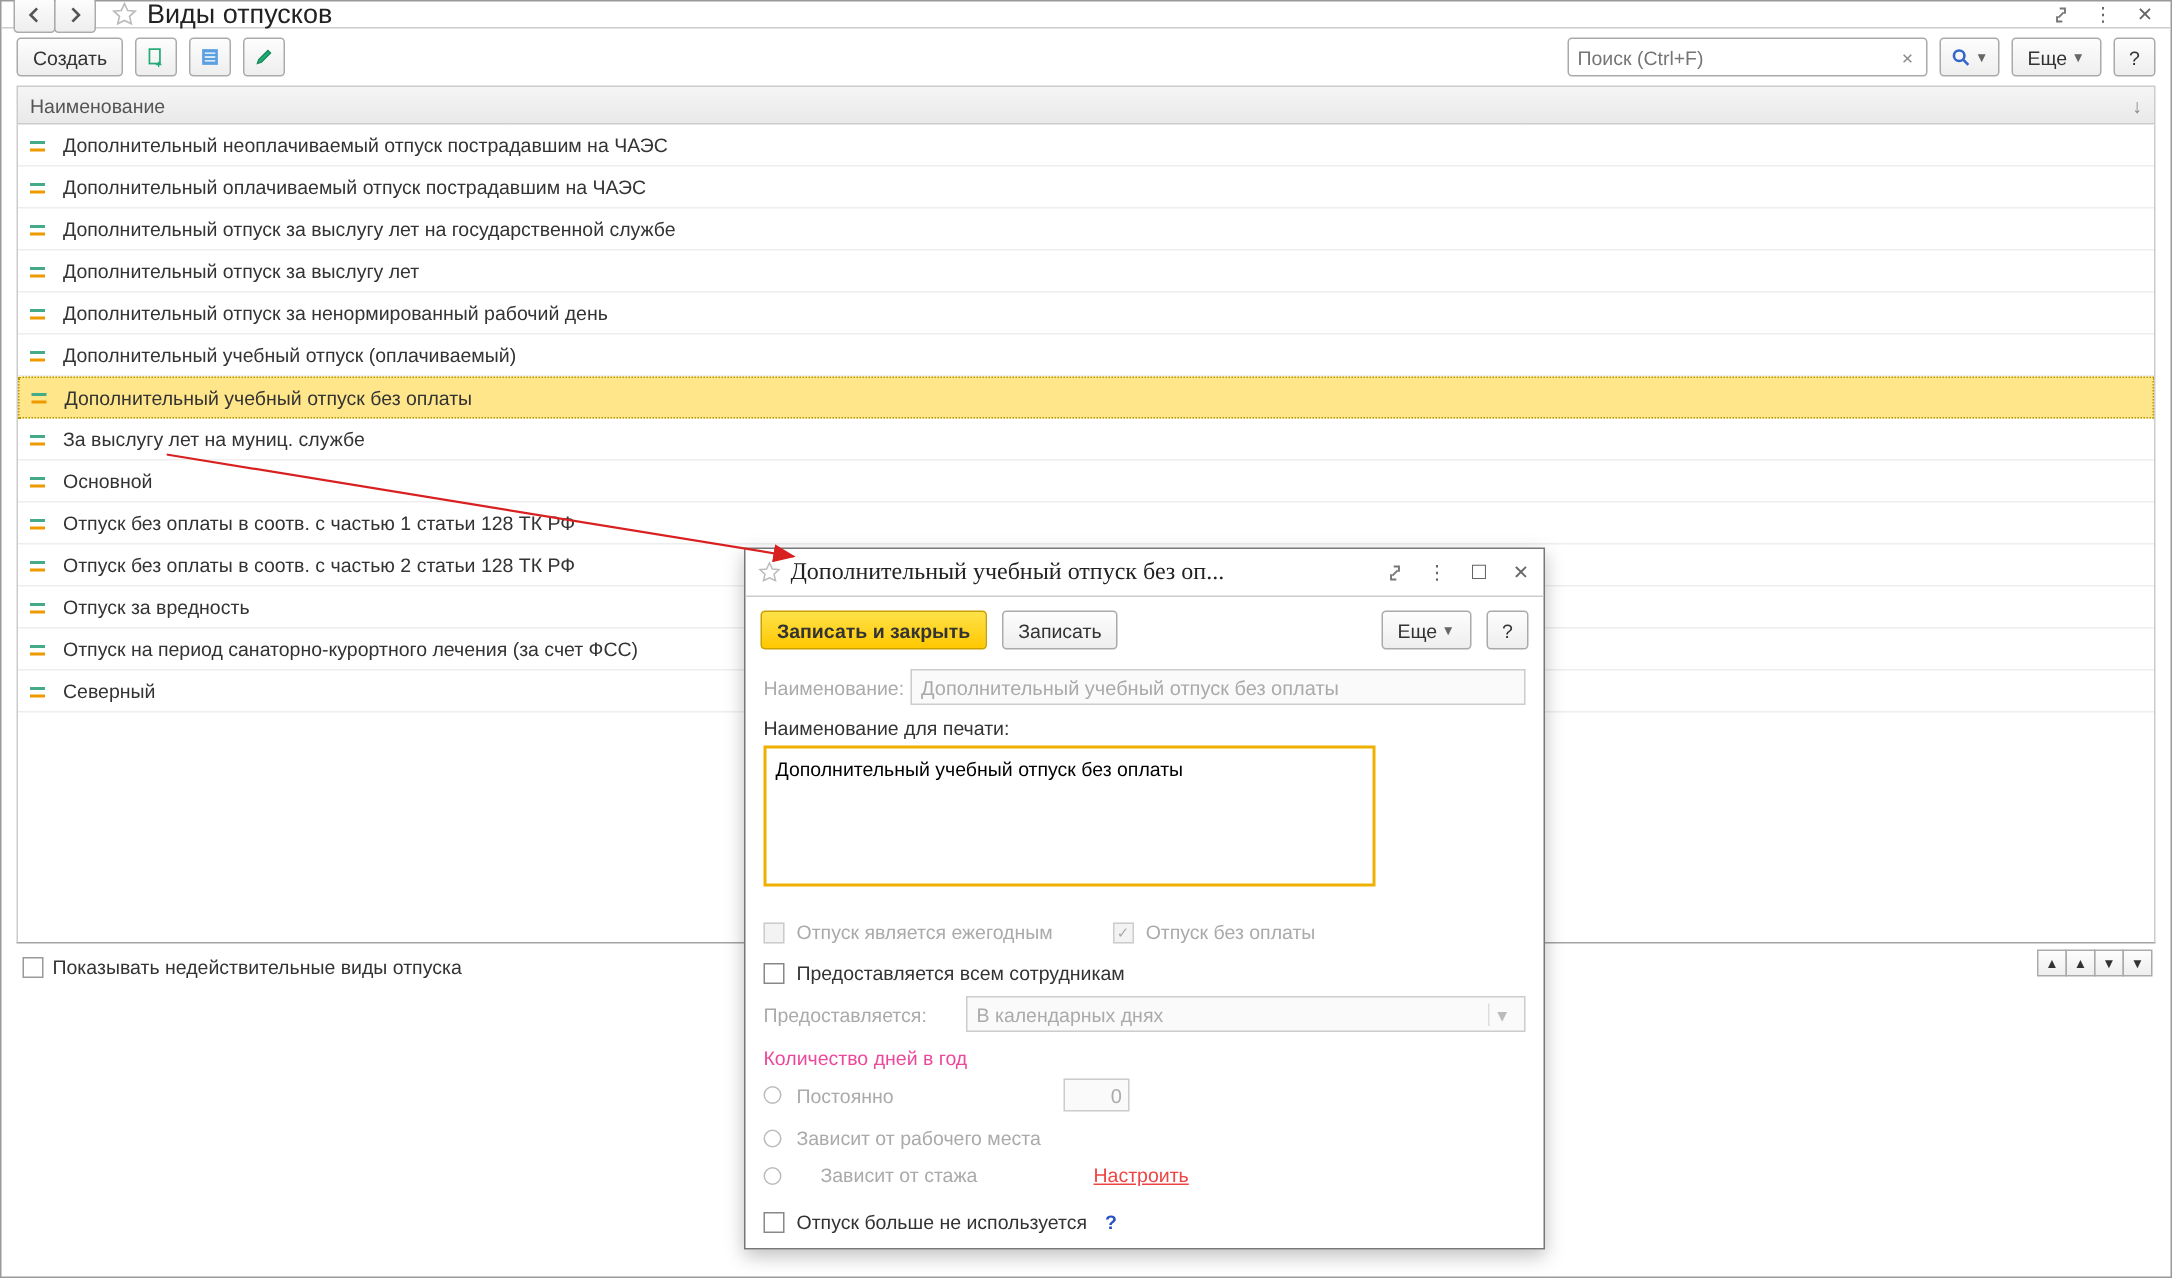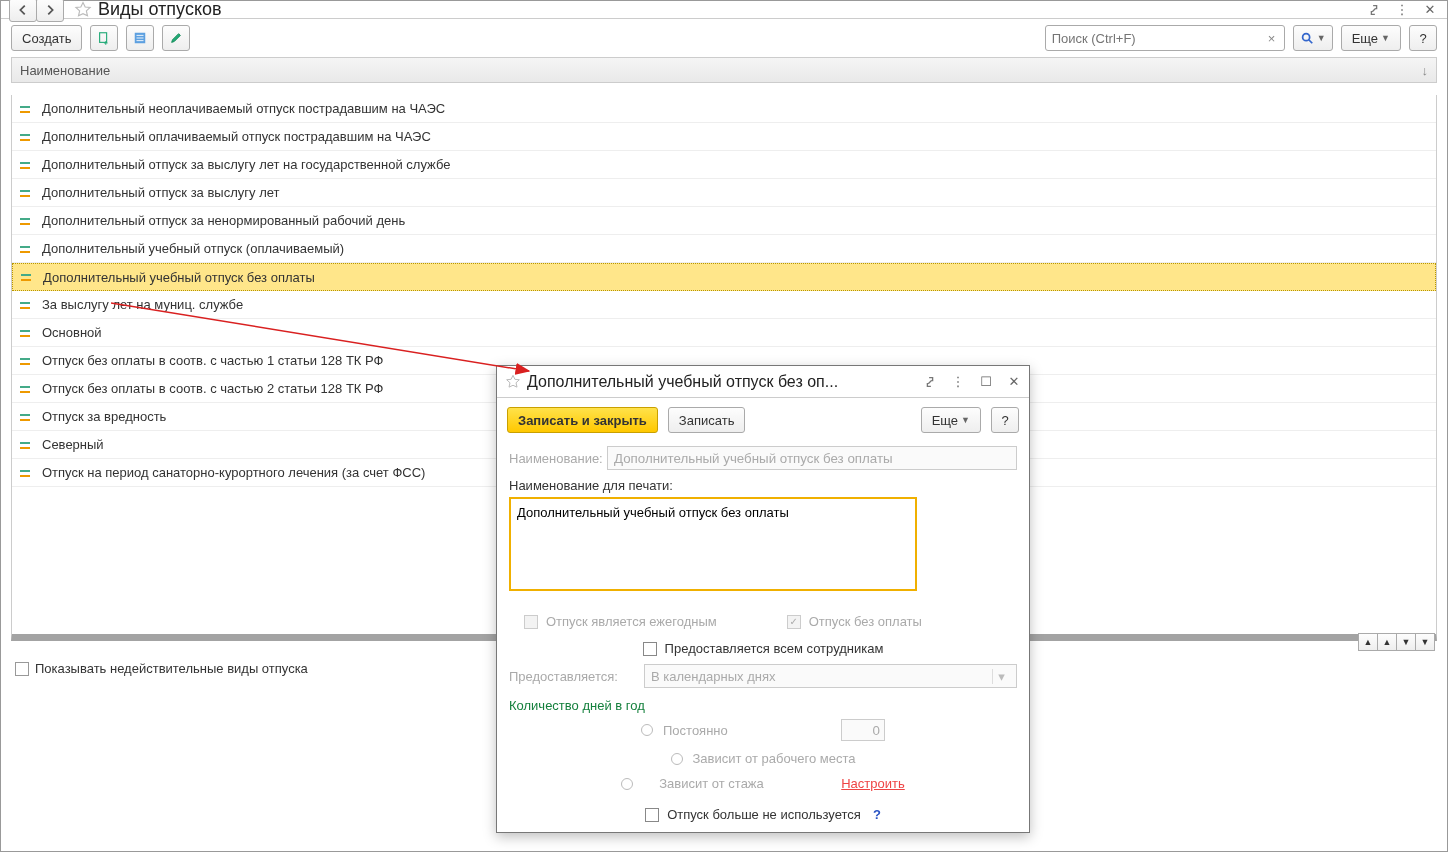--- a/index.html
+++ b/index.html
@@ -18,50 +18,50 @@
 .toolbar { height: 38px; display: flex; align-items: center; padding: 4px 10px; gap: 8px; }
 .btn { height: 26px; padding: 0 10px; border: 1px solid #aaa; border-radius: 3px; background: linear-gradient(#fdfdfd,#eee); display: inline-flex; align-items: center; cursor: pointer; font-size: 13px; }
 .btn-icon { width: 28px; padding: 0; justify-content: center; }
 .toolbar-spacer { flex: 1; }
 .search-box { width: 240px; height: 26px; border: 1px solid #aaa; border-radius: 3px; padding: 0 6px; font-size: 13px; color: #999; }
 .search-wrap { position: relative; display: inline-flex; align-items: center; }
 .search-clear { position: absolute; right: 4px; width: 18px; height: 18px; color: #888; cursor: pointer; display: inline-flex; align-items: center; justify-content: center; }
 
 .grid-header { height: 26px; background: linear-gradient(#f5f5f5,#e9e9e9); border: 1px solid #ccc; display: flex; align-items: center; padding: 0 8px; margin: 0 10px; font-size: 13px; color: #555; }
 .grid-header-text { flex: 1; }
-.grid { margin: 12px 10px; border-left: 1px solid #ccc; border-right: 1px solid #ccc; border-bottom: 7px solid #a3a3a3; height: 546px; overflow: hidden; }
+.grid { margin: 0 10px; border-left: 1px solid #ccc; border-right: 1px solid #ccc; border-bottom: 1px solid #a3a3a3; height: 546px; overflow: hidden; }
 .row { height: 28px; display: flex; align-items: center; padding: 0 8px; border-bottom: 1px solid #eee; gap: 8px; cursor: pointer; position: relative; }
 .row.selected { background: #ffe68a; border: 1px dotted #b89600; }
 .row-icon { width: 14px; height: 12px; display: inline-block; position: relative; }
 .row-icon::before { content: ""; position: absolute; left: 0; top: 3px; width: 10px; height: 2px; background: #4a8; }
 .row-icon::after { content: ""; position: absolute; left: 0; top: 8px; width: 10px; height: 2px; background: #e90; }
 
 .footer { display: flex; align-items: center; padding: 8px 14px; gap: 6px; }
 .chk { width: 14px; height: 14px; border: 1px solid #999; background: #fff; display: inline-block; }
 .scroll-nav { position: absolute; right: 12px; bottom: 200px; display: flex; gap: 0; }
 .scroll-btn { width: 20px; height: 18px; border: 1px solid #aaa; background: linear-gradient(#fdfdfd,#eee); display: inline-flex; align-items: center; justify-content: center; font-size: 9px; margin-left: -1px; }
 
 
 .dialog { position: absolute; left: 495px; top: 364px; width: 534px; height: 468px; border: 1px solid #777; background: #fff; box-shadow: 0 4px 12px rgba(0,0,0,0.25); }
 .dlg-title-bar { height: 32px; display: flex; align-items: center; padding: 0 6px; border-bottom: 1px solid #ccc; }
-.dlg-title { font-size: 16px; font-weight: normal; color: #222; margin-left: 4px; white-space: nowrap; overflow: hidden; text-overflow: ellipsis; flex: 1; }
+.dlg-title { font-size: 16px; font-weight: normal; color: #222; margin-left: 4px; white-space: nowrap; overflow: hidden; text-overflow: ellipsis; flex: 1; font-family: Liberation Serif, serif; }
 .dlg-tb { height: 44px; display: flex; align-items: center; padding: 0 10px; gap: 10px; }
 .btn-primary { background: linear-gradient(#ffe24a,#ffc800); border-color: #c9a000; font-weight: bold; color: #333; }
 .dlg-body { padding: 4px 12px; font-size: 13px; }
 .field-row { display: flex; align-items: center; gap: 6px; margin-bottom: 8px; }
 .lbl-disabled { color: #aaa; }
 .input { flex: 1; height: 24px; border: 1px solid #ccc; padding: 0 6px; background: #fafafa; color: #aaa; }
 .textarea { width: 408px; height: 94px; border: 2px solid #f0b000; padding: 6px; resize: none; font-size: 13px; font-family: Arial; }
-.chk-row { display: flex; align-items: center; gap: 8px; margin: 6px 15px; justify-content: center; }
+.chk-row { display: flex; align-items: center; gap: 8px; margin: 6px 0; }
 .chk-d { width: 14px; height: 14px; border: 1px solid #ccc; background: #f3f3f3; display: inline-flex; align-items: center; justify-content: center; font-size: 10px; color: #aaa; }
 .chk-e { width: 14px; height: 14px; border: 1px solid #888; background: #fff; display: inline-flex; align-items: center; justify-content: center; font-size: 10px; }
 .two-col { display: flex; gap: 40px; }
 .select { height: 24px; border: 1px solid #ccc; background: #fafafa; padding: 0 6px; width: 392px; display: flex; align-items: center; color: #aaa; justify-content: space-between; margin-left: 21px; }
 .select-caret { width: 18px; border-left: 1px solid #ddd; text-align: center; color: #bbb; }
-.section-title { color: #15803d; text-decoration: underline dotted transparent; margin: 10px 0 6px; font-size: 13px; }
+.section-title { color: #ec4899; text-decoration: underline dotted transparent; margin: 10px 0 6px; font-size: 13px; }
 .radio { width: 12px; height: 12px; border: 1px solid #bbb; border-radius: 50%; display: inline-block; }
 .num-input { width: 44px; height: 22px; border: 1px solid #ccc; text-align: right; padding: 0 4px; color: #aaa; }
 .link { color: #ef4444; text-decoration: underline; cursor: pointer; }
 .q-icon { color: #2953c4; font-weight: bold; margin-left: 4px; }
 
 
 .arrow-overlay { position: absolute; pointer-events: none; z-index: 5; }
 
 svg.ico { width: 14px; height: 14px; }
 </style>
@@ -182,25 +182,25 @@
       <div class="row">
         <span class="row-icon"></span>
         <span>Отпуск без оплаты в соотв. с частью 2 статьи 128 ТК РФ</span>
       </div>
       <div class="row">
         <span class="row-icon"></span>
         <span>Отпуск за вредность</span>
       </div>
       <div class="row">
         <span class="row-icon"></span>
+        <span>Отпуск на период санаторно-курортного лечения (за счет ФСС)</span>
+      </div>
+      <div class="row">
+        <span class="row-icon"></span>
         <span>Северный</span>
-      </div>
-      <div class="row">
-        <span class="row-icon"></span>
-        <span>Отпуск на период санаторно-курортного лечения (за счет ФСС)</span>
       </div>
     </div>
 
   <div class="scroll-nav">
     <span class="scroll-btn">▲</span>
     <span class="scroll-btn">▲</span>
     <span class="scroll-btn">▼</span>
     <span class="scroll-btn">▼</span>
   </div>
 

